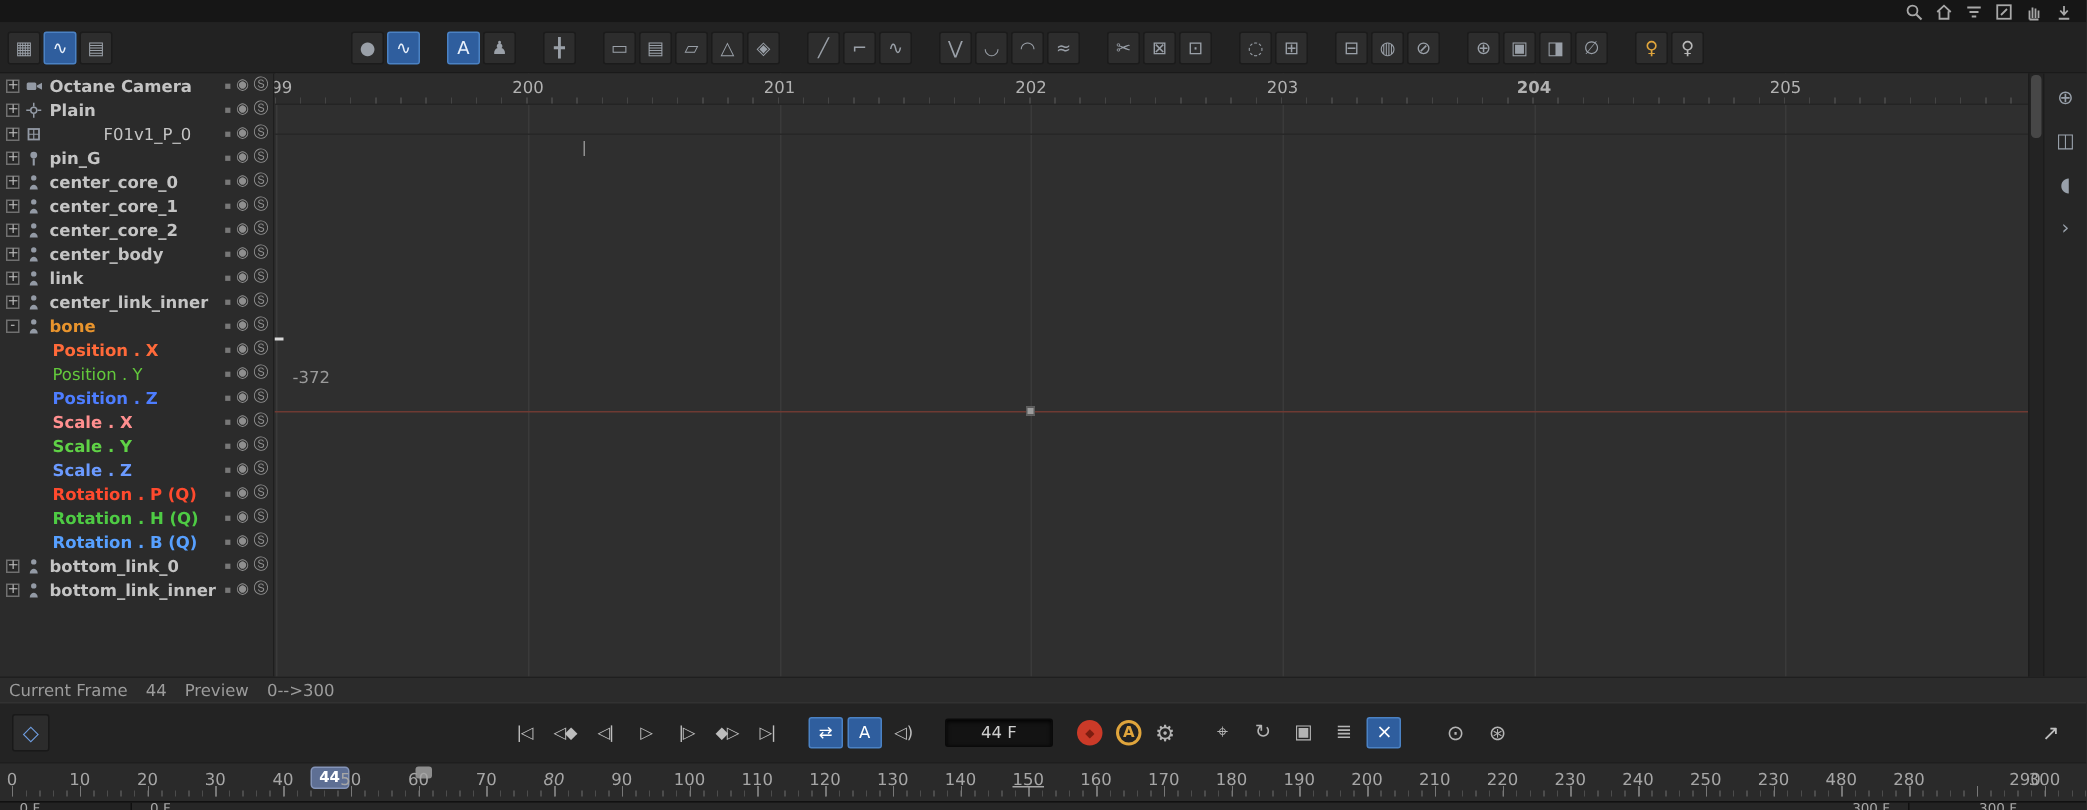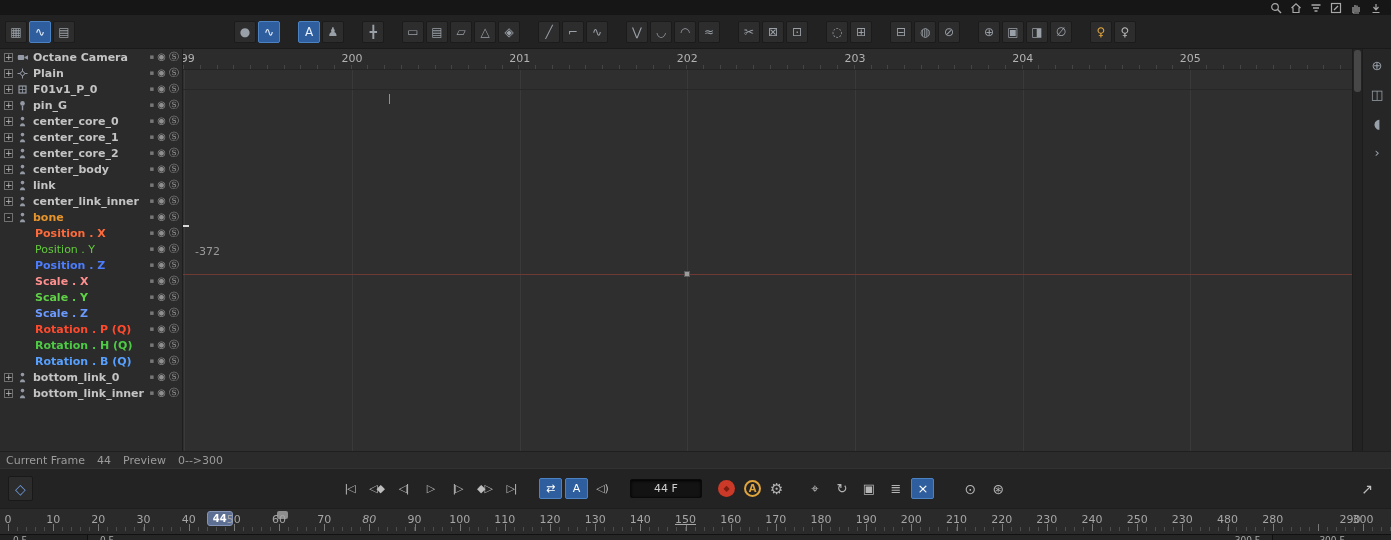--- a/index.html
+++ b/index.html
@@ -231,21 +231,21 @@
           </div>
           <div class="tree-row">
             <div class="tree-left">
               <span class="expander">+</span>
               <span class="type-icon">
                 <svg width="11" height="11" viewBox="0 0 11 11">
                   <rect x="2" y="2" width="7" height="7" fill="none" stroke="#939aa5" stroke-width="1.2"></rect>
                   <path d="M2 5.5 H9 M5.5 2 V9" stroke="#939aa5" stroke-width="0.8"></path>
                 </svg>
               </span>
-              <span class="tree-label" style="font-weight: bold;">F01v1_P_0</span>
+              <span class="tree-label" style="font-weight: normal; margin-left: 36px;">F01v1_P_0</span>
             </div>
             <div class="row-icons">
               <span class="ri layer-chip">▪</span>
               <span class="ri mute-toggle">◉</span>
               <span class="ri solo-toggle">Ⓢ</span>
             </div>
           </div>
           <div class="tree-row">
             <div class="tree-left">
               <span class="expander">+</span>
@@ -518,21 +518,21 @@
           <div class="gridline" style="left: 672.01px;"></div>
           <div class="gridline" style="left: 839.68px;"></div>
           <div class="gridline" style="left: 1007.35px;"></div>
         </div>
       <div class="graph-ruler">
           <span class="ruler-label" style="left: 1.33px;">199</span>
           <span class="ruler-label" style="left: 169px;">200</span>
           <span class="ruler-label" style="left: 336.67px;">201</span>
           <span class="ruler-label" style="left: 504.34px;">202</span>
           <span class="ruler-label" style="left: 672.01px;">203</span>
-          <span class="ruler-label" style="left: 839.68px;">204</span>
+          <span class="ruler-label" style="left: 839.68px; font-weight: bold;">204</span>
           <span class="ruler-label" style="left: 1007.35px;">205</span>
         </div>
       <div class="graph-band"></div>
       <div class="stray-tick"></div>
       <div class="curve-line"></div>
       <div class="curve-key" style="left: 501.34px;"></div>
       <div class="value-tick"></div>
       <div class="value-label">-372</div>
     </div>
 

